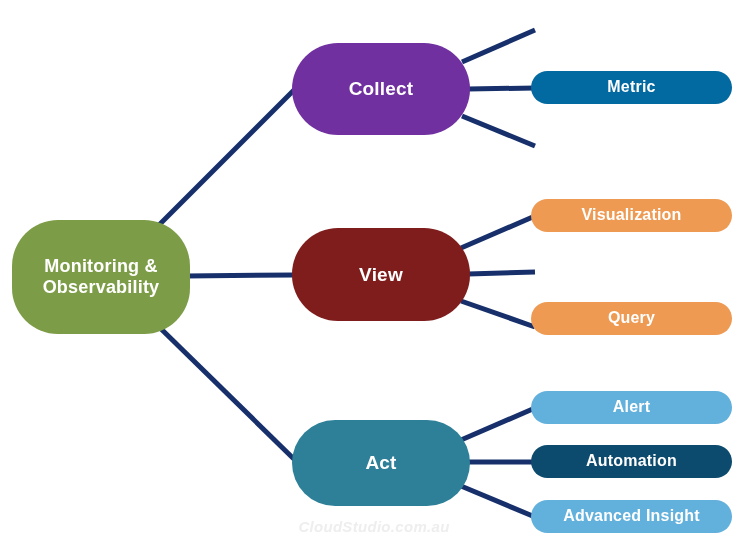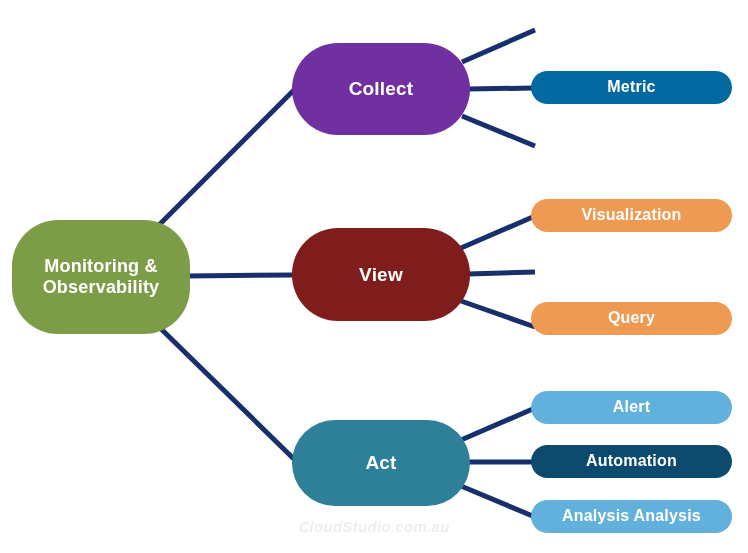--- a/index.html
+++ b/index.html
@@ -131,17 +131,17 @@
 
   <div class="node node-branch branch-act" style="background-color: rgb(46, 128, 153);">Act</div>
 
   <div class="node node-leaf leaf-metric" style="background-color: #0369a1;">Metric</div>
 
   <div class="node node-leaf leaf-vis" style="background-color: rgb(238, 154, 83);">Visualization</div>
   <div class="node node-leaf leaf-query" style="background-color: rgb(238, 154, 83);">Query</div>
 
   <div class="node node-leaf leaf-alert" style="background-color: rgb(98, 176, 220);">Alert</div>
   <div class="node node-leaf leaf-automation" style="background-color: #0c4a6e;">Automation</div>
-  <div class="node node-leaf leaf-advanced" style="background-color: rgb(98, 176, 220);">Analysis Analysis</div>
+  <div class="node node-leaf leaf-advanced" style="background-color: rgb(98, 176, 220);">Advanced Insight</div>
 
   <div id="watermark" style="color: rgb(238, 238, 238);">CloudStudio.com.au</div>
 
 </div>
 
 </body></html>

